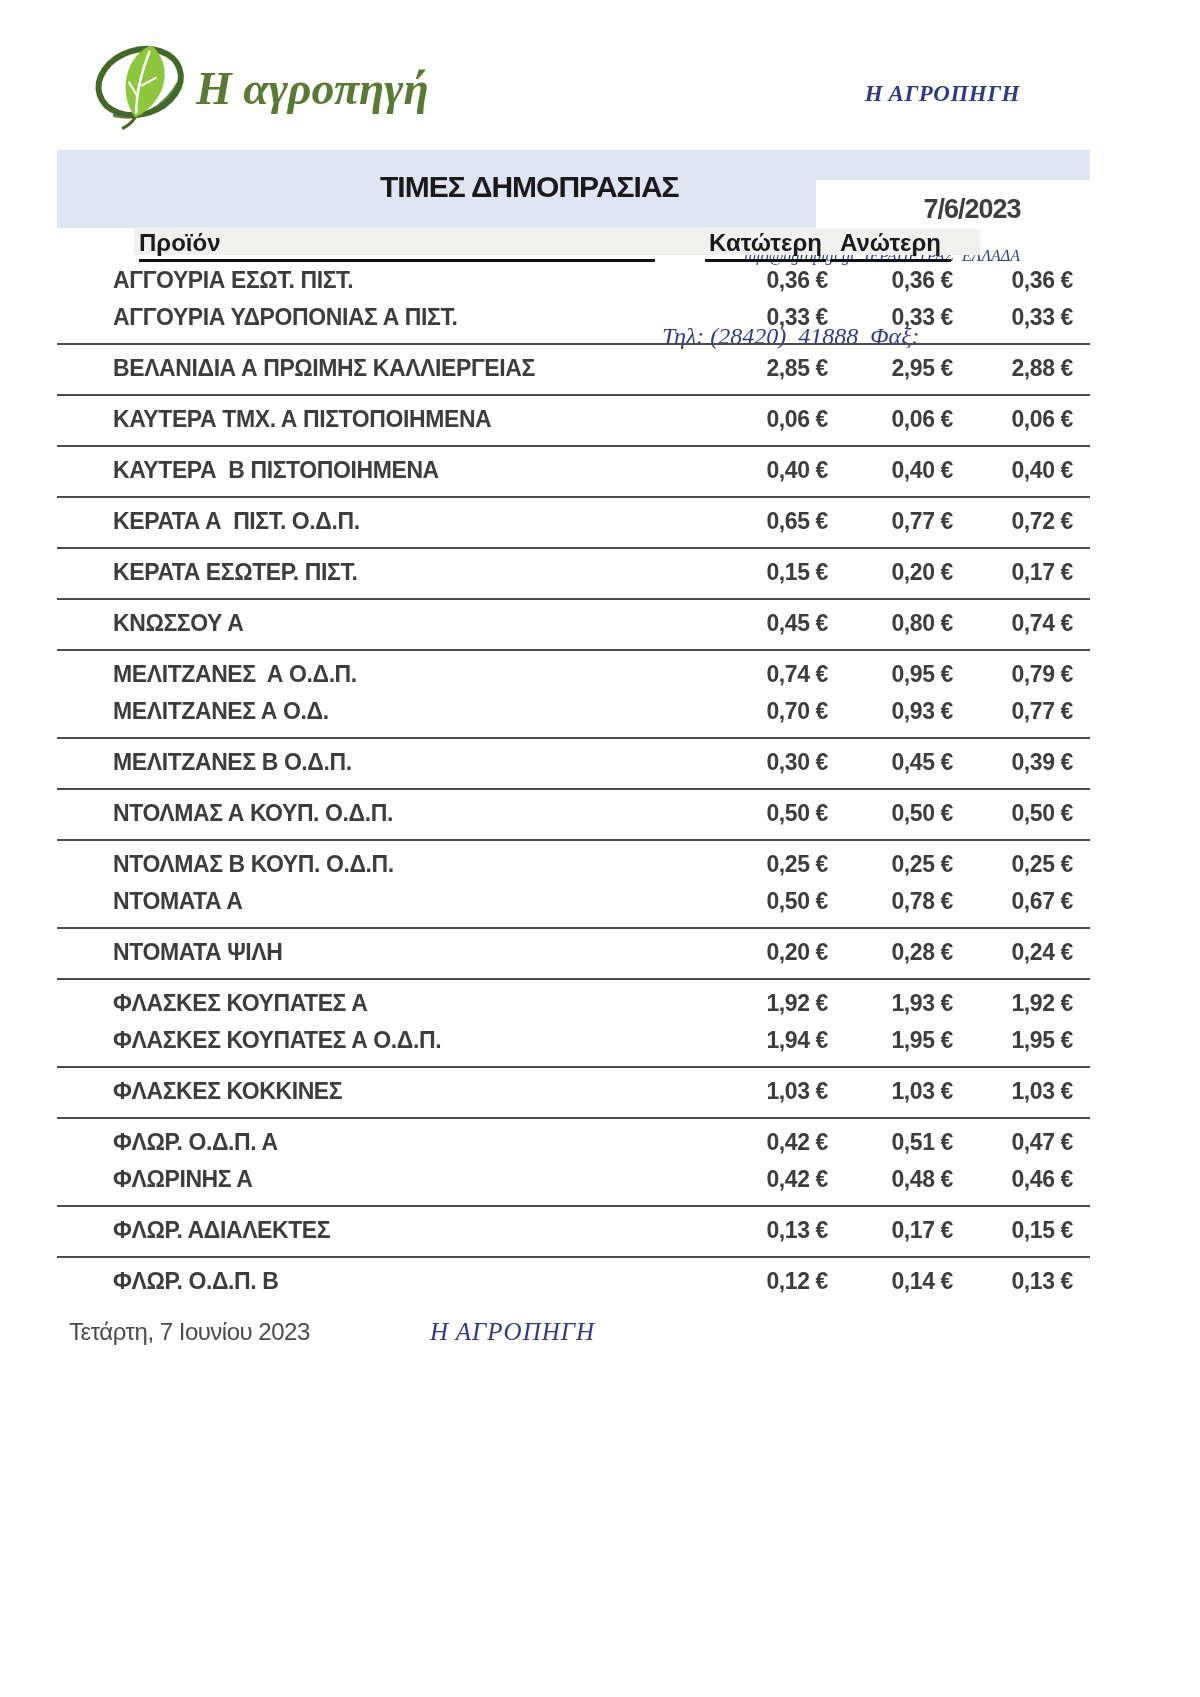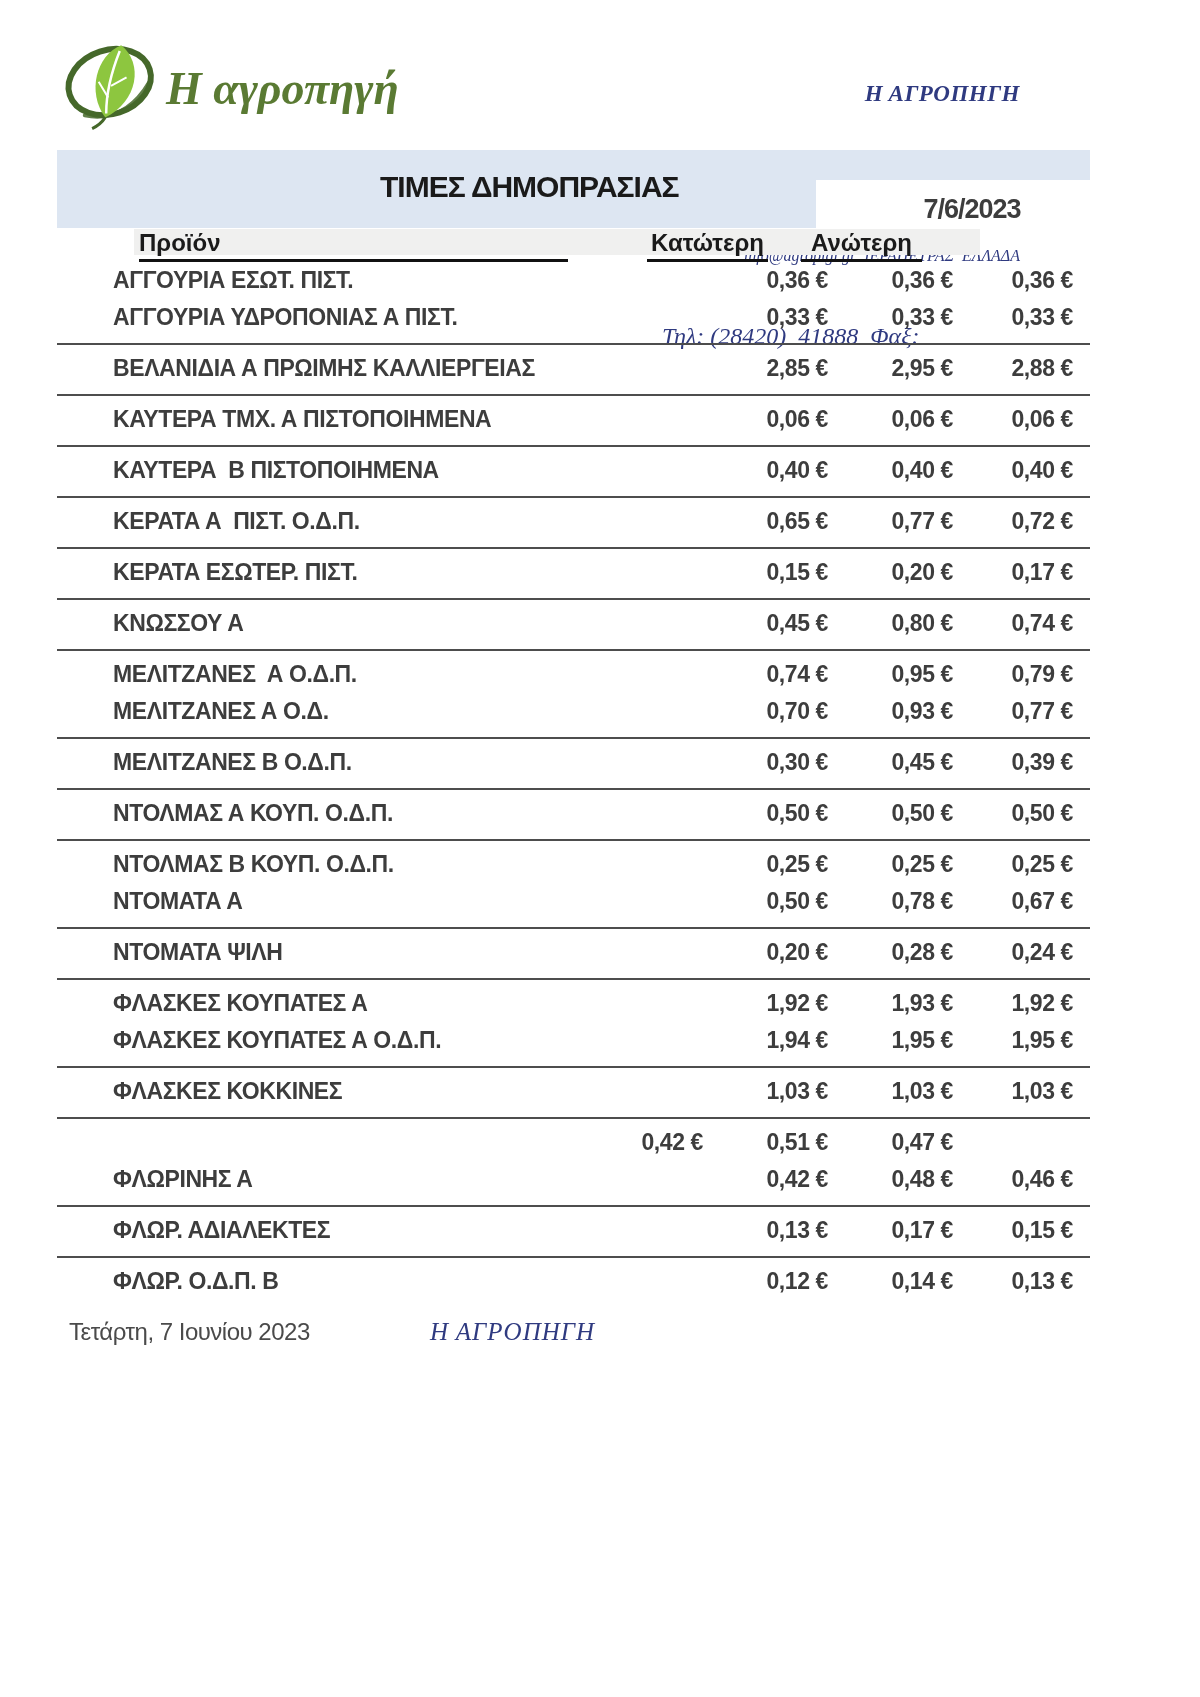--- a/index.html
+++ b/index.html
@@ -3,21 +3,21 @@
 <meta charset="utf-8">
 <style>
   html,body{margin:0;padding:0;background:#ffffff;}
   body{
     width:1200px;height:1697px;position:relative;
     font-family:"Liberation Sans", sans-serif;
     color:#3d3d3d;overflow:hidden;
   }
 
   
-  .logo-wrap{position:absolute;left:62px;top:28px;width:340px;height:110px;}
+  .logo-wrap{position:absolute;left:92px;top:28px;width:340px;height:110px;}
   .letterhead{
     position:absolute;left:640px;top:26px;width:380px;
     font-family:"Liberation Serif", serif;font-style:italic;
     color:#2f3a80;text-align:right;line-height:27px;white-space:pre;
   }
   .letterhead .lh-company{font-weight:bold;font-size:23px;letter-spacing:.5px;}
   .letterhead .lh-line{font-size:16px;}
   .letterhead .lh-phone{text-align:left;padding-left:22px;font-size:24px;}
 
   
@@ -38,21 +38,21 @@
   
   .price-table{position:absolute;left:57px;top:229px;width:1033px;}
   .t-row{
     display:grid;grid-template-columns:1fr 125px 125px 120px;
     padding:0 17px 0 56px;align-items:baseline;
   }
   .t-head{
     height:26px;align-items:end;
     background:linear-gradient(to right,
       transparent 0 77px,#f0f0ef 77px 923px,transparent 923px);
-    font-size:24px;font-weight:bold;color:#1a1a1a;gap:29px;
+    font-size:24px;font-weight:bold;color:#1a1a1a;
   }
   .t-head .h-product{margin-left:26px;margin-right:48px;border-bottom:3px solid #111;padding-bottom:2px;}
   .t-head .h-min,.t-head .h-max{text-align:center;border-bottom:3px solid #111;padding-bottom:2px;margin:0 2px;}
   .t-head .h-blank{border-bottom:none;}
   .t-body{margin-top:2px;}
   .group{border-bottom:2px solid #4d4d4d;padding:5px 0 7px;}
   .group:last-child{border-bottom:none;}
   .t-row .cell{
     font-size:23px;font-weight:bold;color:#3d3d3d;line-height:37px;
     white-space:pre;letter-spacing:-0.4px;
@@ -241,20 +241,21 @@
       <div class="group">
         <div class="t-row">
           <div class="cell prod">ΦΛΑΣΚΕΣ ΚΟΚΚΙΝΕΣ</div>
           <div class="cell price">1,03 €</div>
           <div class="cell price">1,03 €</div>
           <div class="cell price">1,03 €</div>
         </div>
       </div>
       <div class="group">
         <div class="t-row">
+          <div class="cell prod">ΦΛΩΡ. Ο.Δ.Π. Α</div>
           <div class="cell price">0,42 €</div>
           <div class="cell price">0,51 €</div>
           <div class="cell price">0,47 €</div>
         </div>
         <div class="t-row">
           <div class="cell prod">ΦΛΩΡΙΝΗΣ Α</div>
           <div class="cell price">0,42 €</div>
           <div class="cell price">0,48 €</div>
           <div class="cell price">0,46 €</div>
         </div>

